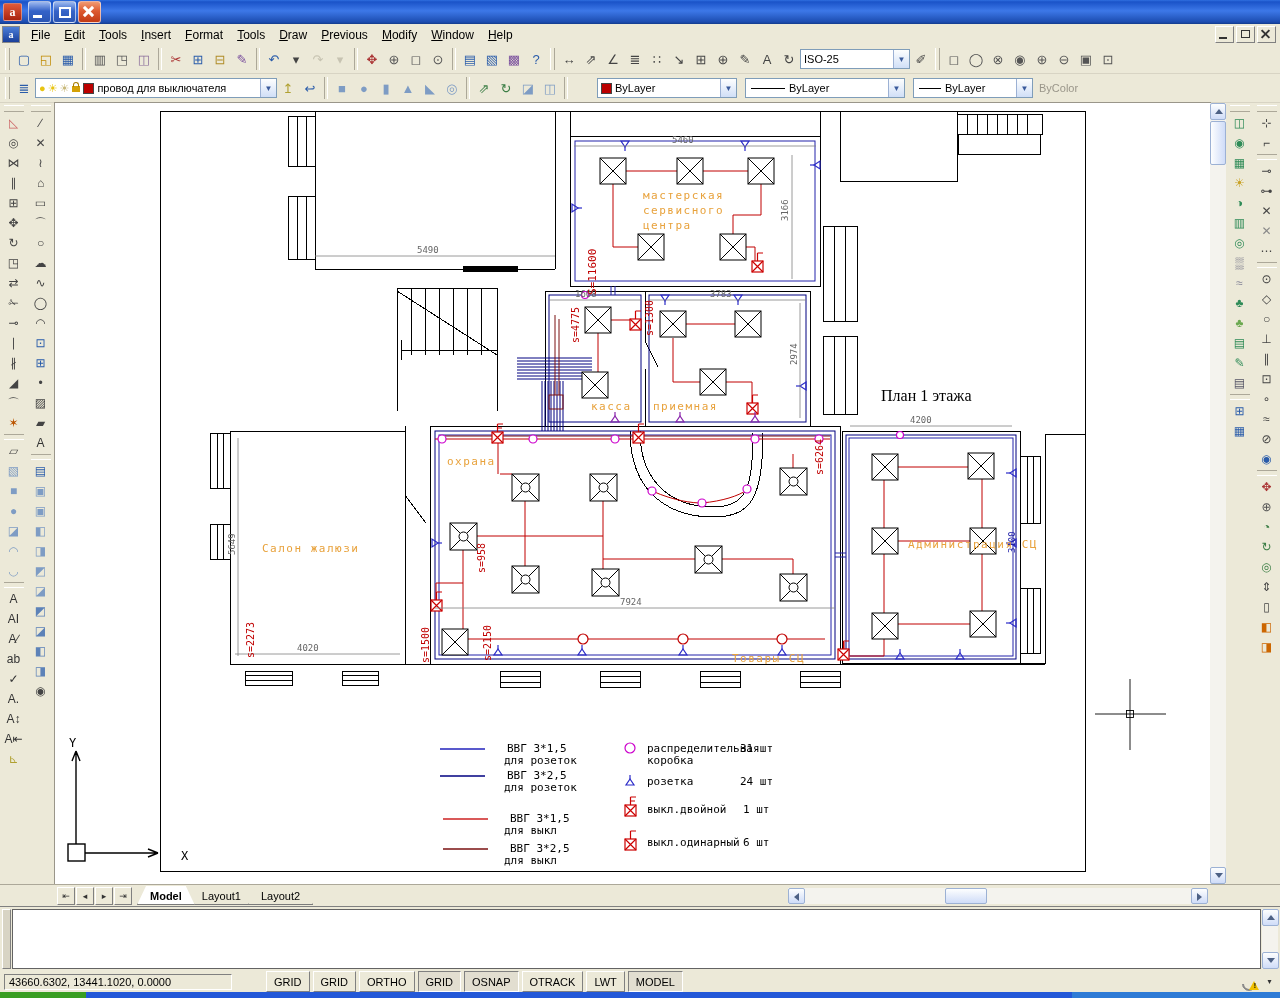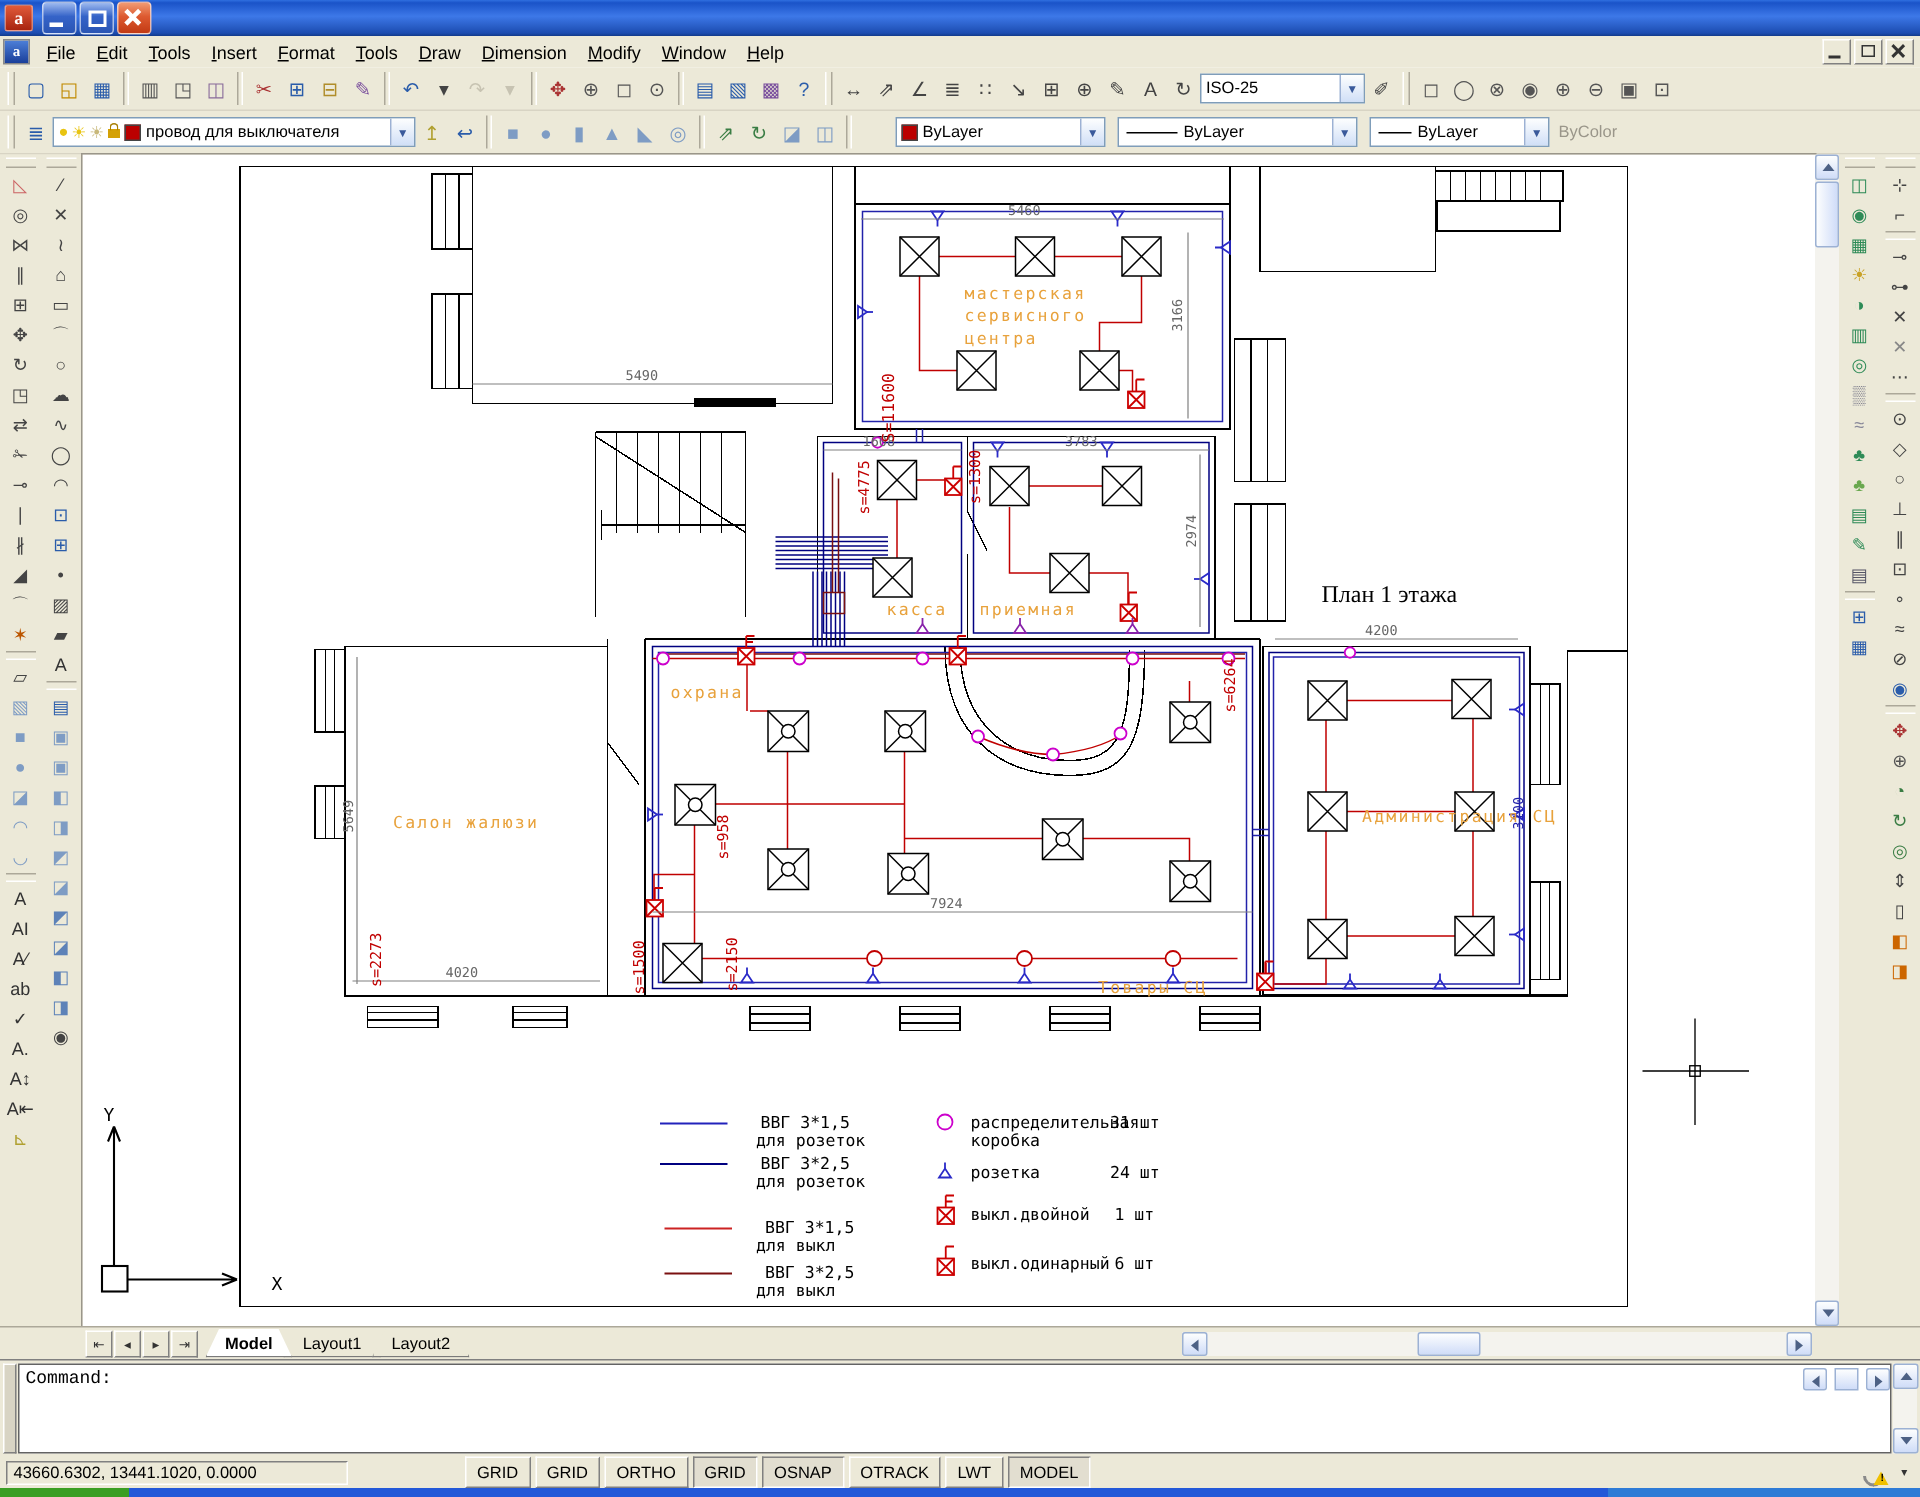--- a/index.html
+++ b/index.html
@@ -83,21 +83,21 @@
   .cmd-box{flex:1;background:#fff;border:1px solid #636363;display:flex;flex-direction:column;font-family:"Liberation Mono","DejaVu Sans Mono",monospace;font-size:12px}
   .cmd-hist{flex:1;padding:1px 4px;line-height:15px;border-bottom:1px solid #9a9a9a;white-space:pre}
   .cmd-prompt-row{height:18px;display:flex;align-items:center;padding-left:4px}
   .cmd-hscroll{margin-left:auto;width:56px;height:14px;display:flex;margin-right:2px}
   .cmd-hscroll .sb-btn{width:14px;height:13px;flex:none}
   .cmd-hscroll .thumb{width:14px;height:13px;background:linear-gradient(#fdfefe,#cfdcf8);border:1px solid #9cb1d4;flex:none;margin:0 5px}
   .cmd-vscroll{width:16px;display:flex;flex-direction:column;justify-content:space-between;background:#f4f3ee;margin-left:1px}
   .cmd-vscroll .sb-btn{width:15px;height:15px;flex:none}
   
   #statusbar{left:0;top:971px;width:1280px;height:21px;background:#ece9d8;display:flex;align-items:center;padding:0 4px;box-sizing:border-box}
-  #coords{width:228px;height:16px;border:1px solid;border-color:#808080 #fff #fff #808080;font-size:11px;padding:1px 4px;box-sizing:border-box;margin-right:78px;background:#ece9d8}
+  #coords{width:228px;height:16px;border:1px solid;border-color:#808080 #fff #fff #808080;font-size:11px;padding:1px 4px;box-sizing:border-box;margin-right:34px;background:#ece9d8}
   .toggle{height:17px;padding:1px 7px;margin-right:3px;font-size:11px;display:flex;align-items:center;
     border:1px solid;border-color:#fff #808080 #808080 #fff;background:#ece9d8;flex:none}
   .toggle.pressed{border-color:#808080 #fff #fff #808080;background:#e2ded0}
   #commcenter{margin-left:auto;width:18px;height:16px;position:relative}
   #commcenter .dish{position:absolute;left:1px;top:3px;width:10px;height:10px;border:2px solid #8a8a8a;border-radius:50%;border-top-color:transparent;border-left-color:transparent;transform:rotate(45deg)}
   #commcenter .warn{position:absolute;right:0;bottom:0;width:0;height:0;border-left:5px solid transparent;border-right:5px solid transparent;border-bottom:9px solid #f0c000}
   #commcenter .ex{position:absolute;right:3px;bottom:1px;font-size:7px;font-weight:bold;color:#000}
   #statusdrop{width:13px;height:15px;margin-left:4px;font-size:8px;color:#333;display:flex;align-items:center;justify-content:center}
   
   #taskbar{left:0;top:992px;width:1280px;height:6px;background:linear-gradient(90deg,#2358d8,#2358d8)}
@@ -126,21 +126,21 @@
 
 <div id="menubar" class="abs">
   <div class="mdiicon">a</div>
   <div class="menu-item">File</div>
     <div class="menu-item">Edit</div>
     <div class="menu-item">Tools</div>
     <div class="menu-item">Insert</div>
     <div class="menu-item">Format</div>
     <div class="menu-item">Tools</div>
     <div class="menu-item">Draw</div>
-    <div class="menu-item">Dimension</div>
+    <div class="menu-item">Previous</div>
     <div class="menu-item">Modify</div>
     <div class="menu-item">Window</div>
     <div class="menu-item">Help</div>
   <div id="mdibtns">
     <div class="mdibtn">
         <div class="mini"></div>
       </div>
     <div class="mdibtn">
         <div class="rest"></div>
       </div>
@@ -1002,32 +1002,20 @@
     <div style="flex:1"></div>
     <div class="sb-btn">
         <div class="tri right"></div>
       </div>
   </div>
 </div>
 
 <div id="cmd" class="abs">
   <div class="cmd-grip"></div>
   <div class="cmd-box">
-    <div class="cmd-prompt-row">
-      <span>Command:</span>
-      <div class="cmd-hscroll">
-        <div class="sb-btn">
-            <div class="tri left"></div>
-          </div>
-        <div class="thumb"></div>
-        <div class="sb-btn">
-            <div class="tri right"></div>
-          </div>
-      </div>
-    </div>
   </div>
   <div class="cmd-vscroll">
     <div class="sb-btn">
         <div class="tri up"></div>
       </div>
     <div class="sb-btn">
         <div class="tri down"></div>
       </div>
   </div>
 </div>

